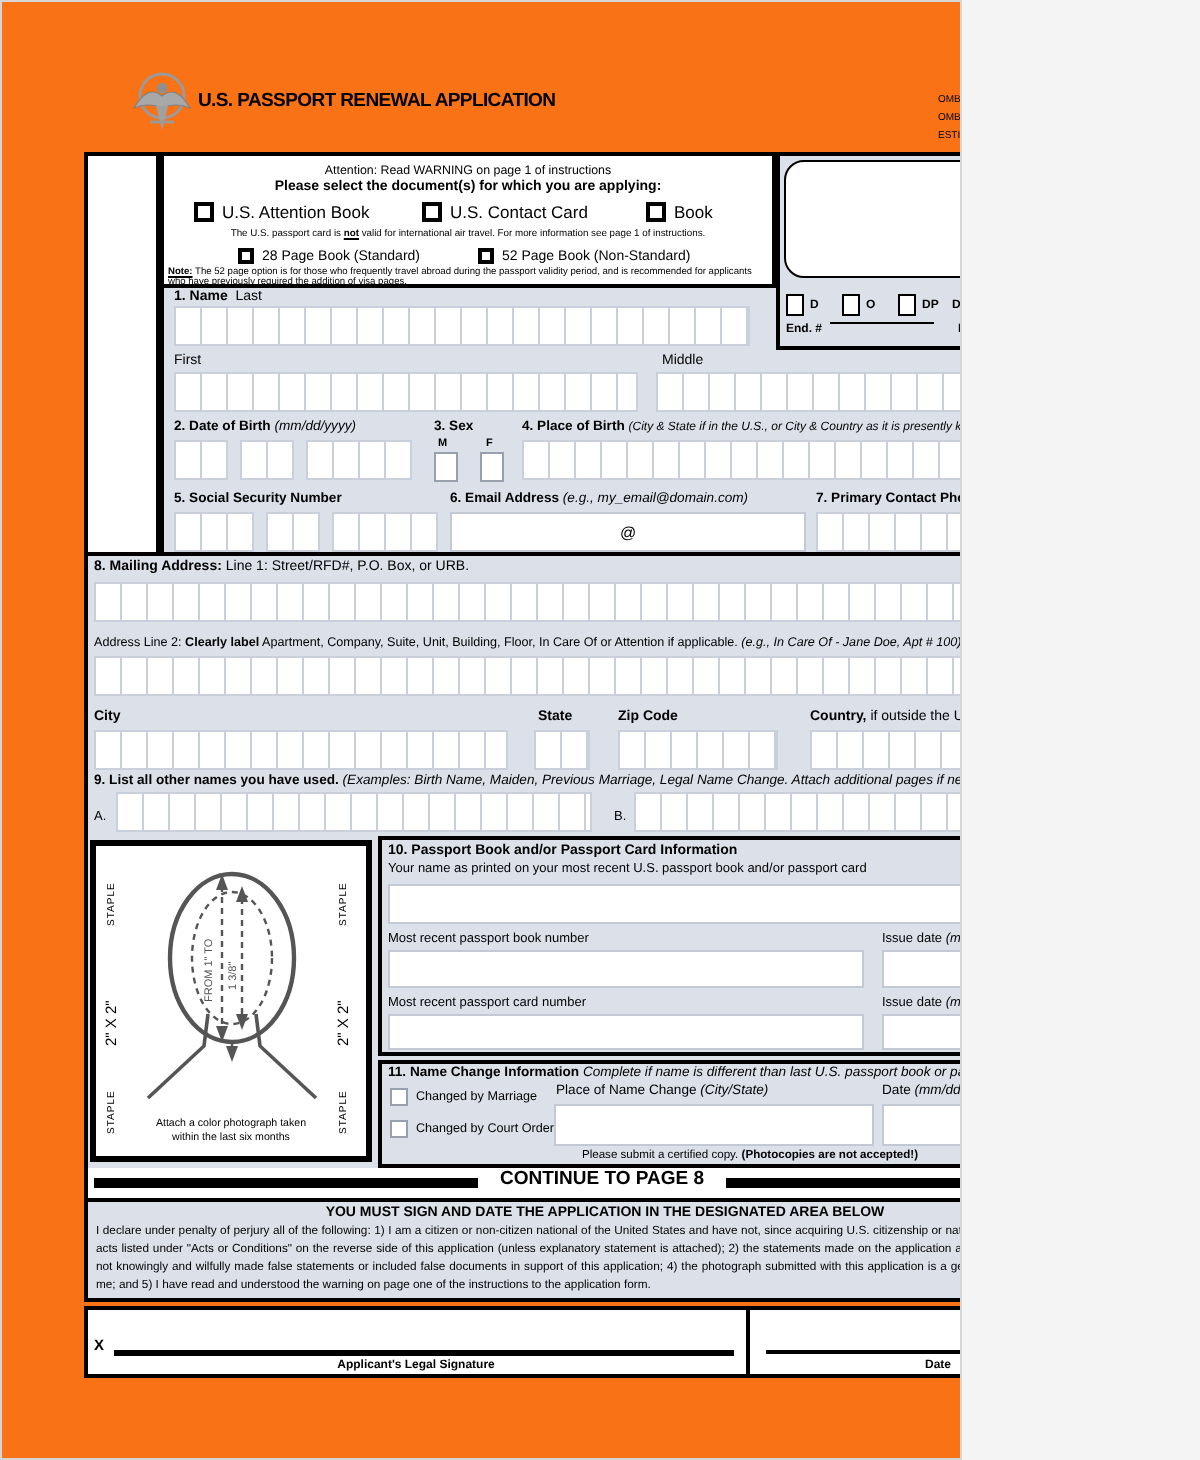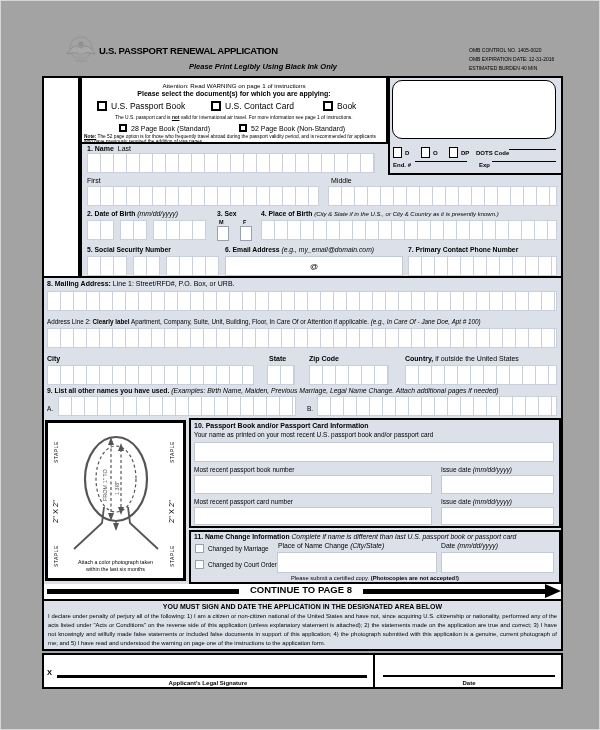--- a/index.html
+++ b/index.html
@@ -1,16 +1,16 @@
 <!DOCTYPE html>
 <html><head>
 <meta charset="utf-8">
 <style>
   html,body{margin:0;padding:0;background:#f4f4f4;}
-  .page{position:relative;width:600px;height:730px;background:#a3a3a3;border:1px solid #d6d6d6;
+  .page{position:relative;width:481px;height:730px;background:#f97316;border:1px solid #d6d6d6;
         font-family:"Liberation Sans",sans-serif;color:#000;overflow:hidden;box-sizing:border-box;}
   .abs{position:absolute;box-sizing:border-box;}
   .lbl{position:absolute;white-space:nowrap;color:#000;font-size:6.5px;line-height:1.15;}
   .b{font-weight:bold;}
   .i{font-style:italic;}
   .cells{position:absolute;box-sizing:border-box;height:20px;
          background:repeating-linear-gradient(90deg,#fff 0,#fff 12px,#c9cfdb 12px,#c9cfdb 13px);
          border:1px solid #c9cfdb;}
   .wbox{position:absolute;box-sizing:border-box;background:#fff;border:1px solid #c2c8d4;}
   .cb{position:absolute;box-sizing:border-box;background:#fff;border:2px solid #000;}
@@ -27,36 +27,35 @@
   <div class="abs" style="left:64px;top:34px;width:32px;height:34px;">
     <svg width="32" height="34" viewBox="0 0 32 34">
       <circle cx="16" cy="13" r="11" fill="none" stroke="#9a9a9a" stroke-width="1.5"></circle>
       <circle cx="16" cy="9" r="2.6" fill="#8f8f8f"></circle>
       <path d="M2,19 Q9,7 16,13 Q23,7 30,19 Q23,16 16,19 Q9,16 2,19 Z" fill="#a8a8a8" stroke="#808080" stroke-width="0.6"></path>
       <path d="M13,18 L16,30 L19,18 Z" fill="#a0a0a0"></path>
       <path d="M10,26 L22,26" stroke="#9a9a9a" stroke-width="1.4"></path>
     </svg>
   </div>
   <div class="lbl b" style="left:98px;top:45px;font-size:9.5px;letter-spacing:-0.3px;">U.S. PASSPORT RENEWAL APPLICATION</div>
-  <div class="lbl b i" style="left:142px;top:62px;width:240px;text-align:center;font-size:7.5px;">Please Print Legibly Using Black Ink Only</div>
   <div class="lbl" style="left:468px;top:47px;font-size:5px;">OMB CONTROL NO. 1405-0020</div>
   <div class="lbl" style="left:468px;top:56px;font-size:5px;">OMB EXPIRATION DATE: 12-31-2016</div>
   <div class="lbl" style="left:468px;top:65px;font-size:5px;">ESTIMATED BURDEN 40 MIN</div>
 
   <div class="abs" style="left:41px;top:75px;width:38px;height:202px;background:#fff;border:2px solid #000;"></div>
   <div class="abs" style="left:79px;top:75px;width:483px;height:202px;background:#dce1e9;border:2px solid #000;"></div>
   <div class="abs" style="left:41px;top:275px;width:521px;height:310px;background:#dce1e9;border:2px solid #000;"></div>
   <div class="abs" style="left:41px;top:583px;width:521px;height:16px;background:#fff;border-left:2px solid #000;border-right:2px solid #000;"></div>
 
   <div class="abs" style="left:79px;top:75px;width:308px;height:68px;background:#fff;border:2px solid #000;"></div>
   <div class="lbl" style="left:79px;top:81px;width:308px;text-align:center;font-size:6.2px;">Attention: Read WARNING on page 1 of instructions</div>
   <div class="lbl b" style="left:79px;top:89px;width:308px;text-align:center;font-size:7px;">Please select the document(s) for which you are applying:</div>
 
   <div class="cb" style="left:96px;top:100px;width:10px;height:10px;"></div>
-  <div class="lbl" style="left:110px;top:101px;font-size:8.5px;">U.S. Passport Book</div>
+  <div class="lbl" style="left:110px;top:101px;font-size:8.5px;">U.S. Attention Book</div>
   <div class="cb" style="left:210px;top:100px;width:10px;height:10px;"></div>
   <div class="lbl" style="left:224px;top:101px;font-size:8.5px;">U.S. Contact Card</div>
   <div class="cb" style="left:322px;top:100px;width:10px;height:10px;"></div>
   <div class="lbl" style="left:336px;top:101px;font-size:8.5px;"><span>Book</span></div>
 
   <div class="lbl" style="left:79px;top:114px;width:308px;text-align:center;font-size:4.9px;"><span>The U.S. passport card is </span><span class="b" style="text-decoration:underline;">not</span><span> valid for international air travel. For more information see page 1 of instructions.</span></div>
 
   <div class="cb" style="left:118px;top:123px;width:8px;height:8px;"></div>
   <div class="lbl" style="left:130px;top:124px;font-size:7px;">28 Page Book (Standard)</div>
   <div class="cb" style="left:238px;top:123px;width:8px;height:8px;"></div>

